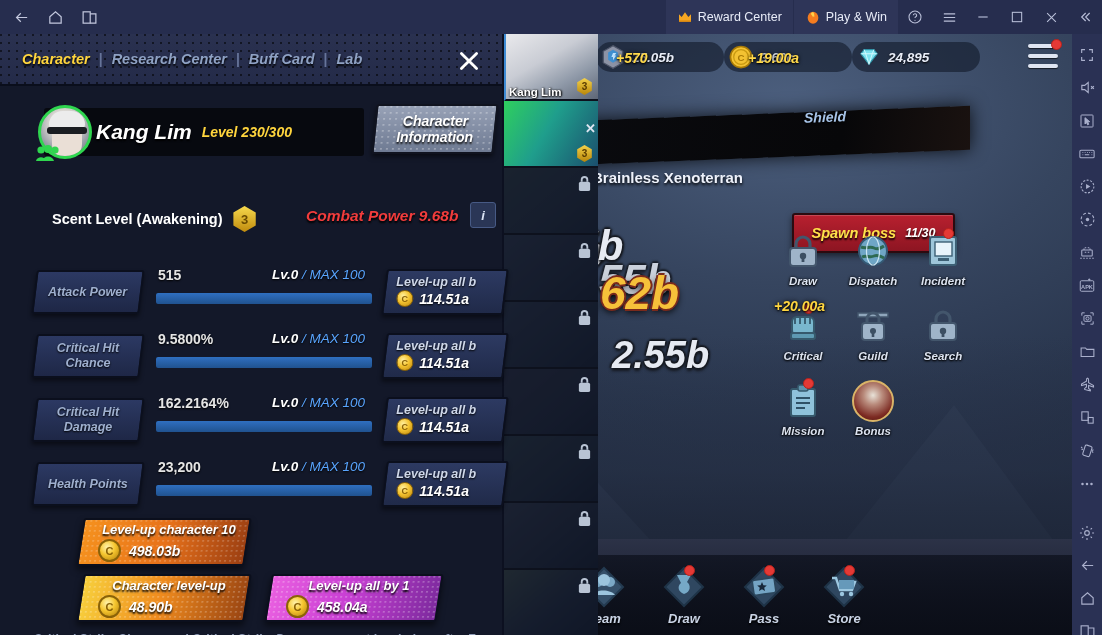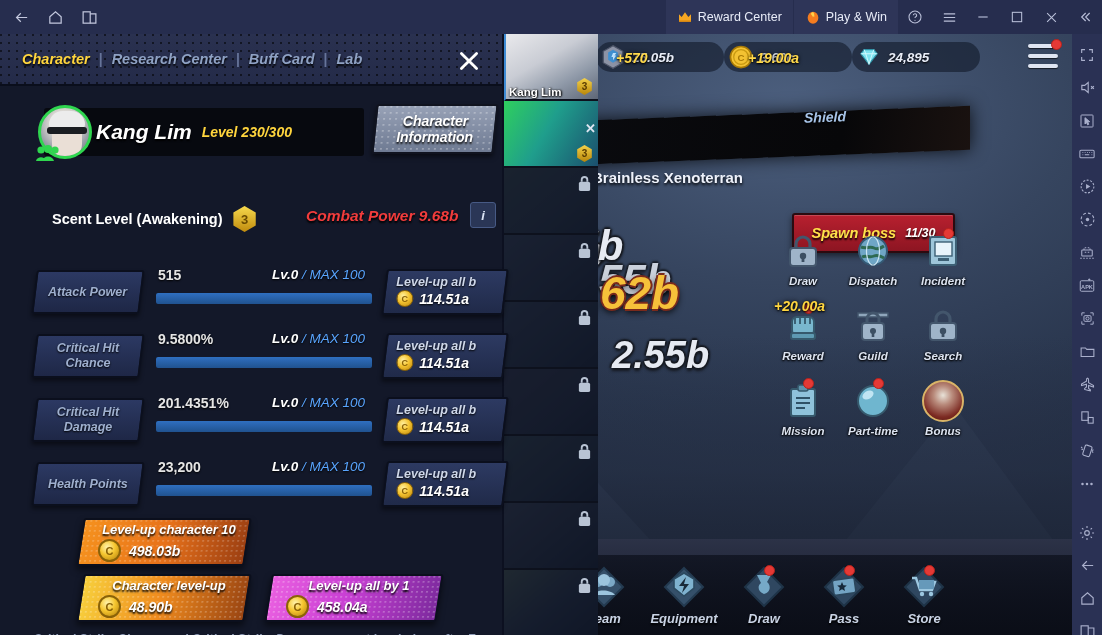--- a/index.html
+++ b/index.html
@@ -543,21 +543,21 @@
 
       <div class="mg-cell">
         <div class="mg-ico">
           <svg width="42" height="42" viewBox="0 0 42 42">
             <rect x="10" y="12" width="22" height="18" rx="5" fill="#79b7ce" stroke="#36596c" stroke-width="2"></rect>
             <path d="M13 12v7M18 11v8M23 11v8M28 12v7" stroke="#36596c" stroke-width="1.8"></path>
             <rect x="9" y="28" width="24" height="6" rx="2" fill="#5e9ab2" stroke="#36596c" stroke-width="2"></rect>
             </svg>
           <span class="dot-badge mg-dot"></span>
         </div>
-        <span class="mg-lbl">Reward</span>
+        <span class="mg-lbl">Critical</span>
       </div>
 
       <div class="mg-cell">
         <div class="mg-ico">
           <svg width="42" height="42" viewBox="0 0 42 42">
             <rect x="6" y="8" width="30" height="4" fill="#8fa6bb" stroke="#43566c" stroke-width="1.5"></rect>
             <rect x="10" y="18" width="22" height="17" rx="3" fill="#9fb4c9" stroke="#43566c" stroke-width="2"></rect>
             <path d="M15 18v-4a6 6 0 0112 0v4" fill="none" stroke="#43566c" stroke-width="3"></path>
             <circle cx="21" cy="26" r="3" fill="#3c4f63"></circle>
               <rect x="19.7" y="27" width="2.6" height="5" fill="#3c4f63"></rect>
@@ -583,30 +583,20 @@
           <svg width="42" height="42" viewBox="0 0 42 42">
             <rect x="9" y="9" width="24" height="27" rx="2" fill="#8fc2da" stroke="#36596c" stroke-width="2"></rect>
             <rect x="16" y="5" width="10" height="6" rx="2" fill="#5f93ac" stroke="#36596c" stroke-width="1.6"></rect>
             <path d="M14 18h14M14 23h14M14 28h9" stroke="#2f5266" stroke-width="2"></path>
             </svg>
           <span class="dot-badge mg-dot"></span>
         </div>
         <span class="mg-lbl">Mission</span>
       </div>
 
-      <div class="mg-cell">
-        <div class="mg-ico">
-          <svg width="42" height="42" viewBox="0 0 42 42">
-            <circle cx="21" cy="21" r="15" fill="#6fb6cf" stroke="#36596c" stroke-width="2"></circle>
-            <ellipse cx="16" cy="15" rx="6" ry="4" fill="#d4f1fb" opacity=".8" transform="rotate(-30 16 15)"></ellipse>
-            </svg>
-          <span class="dot-badge mg-dot"></span>
-        </div>
-        <span class="mg-lbl">Part-time</span>
-      </div>
 
       <div class="mg-cell">
         <div class="mg-ico">
           <div class="bonus-av"></div>
         </div>
         <span class="mg-lbl">Bonus</span>
       </div>
     </div>
     <span class="guild-gain">+20.00a</span>
 
@@ -628,30 +618,20 @@
             <path d="M24 3l19 19-19 19L5 22z" fill="#35506a" stroke="#233a50" stroke-width="2"></path>
             <circle cx="18" cy="17" r="5" fill="#7ba8c6"></circle>
               <circle cx="30" cy="17" r="5" fill="#7ba8c6"></circle>
             <circle cx="24" cy="15" r="6" fill="#9cc5de"></circle>
             <path d="M13 30c2-6 18-6 22 0z" fill="#9cc5de"></path>
             </svg>
         </div>
         <span class="bn-lbl">Team</span>
       </div>
 
-      <div class="bn-cell">
-        <div class="bn-ico">
-          <svg width="48" height="44" viewBox="0 0 48 44">
-            <path d="M24 3l19 19-19 19L5 22z" fill="#35506a" stroke="#233a50" stroke-width="2"></path>
-            <path d="M24 8l10 6v9l-10 8-10-8v-9z" fill="#7fb2cf" stroke="#2c4a60" stroke-width="1.6"></path>
-            <path d="M26 12l-7 9h5l-2 7 7-9h-5z" fill="#1a2b3a"></path>
-            </svg>
-        </div>
-        <span class="bn-lbl">Equipment</span>
-      </div>
 
       <div class="bn-cell">
         <div class="bn-ico">
           <svg width="48" height="44" viewBox="0 0 48 44">
             <path d="M24 3l19 19-19 19L5 22z" fill="#2f4760" stroke="#1e3347" stroke-width="2"></path>
             <path d="M17 10h14l-4 7c4 3 4 10-3 12-6-2-7-8-3-11z" fill="#76a9c7"></path>
             </svg>
           <span class="dot-badge bn-dot"></span>
         </div>
         <span class="bn-lbl">Draw</span>
@@ -850,21 +830,21 @@
                 <span class="lvall-p">114.51a</span>
               </div>
           </div>
         </div>
       </div>
 
       <div class="stat-row">
         <div class="stat-btn">
             <span>Critical Hit Damage</span>
           </div>
-        <span class="stat-val">201.4351%</span>
+        <span class="stat-val">162.2164%</span>
         <span class="stat-lv"><span>Lv.0</span> <b>/ MAX 100</b></span>
         <div class="stat-bar">
             <i style="width:100%"></i>
           </div>
         <div class="lvall-btn">
           <div class="lvall-in">
             <div class="lvall-t">Level-up all b</div>
             <div class="lvall-c">
                 <span class="coin">C</span>
                 <span class="lvall-p">114.51a</span>

